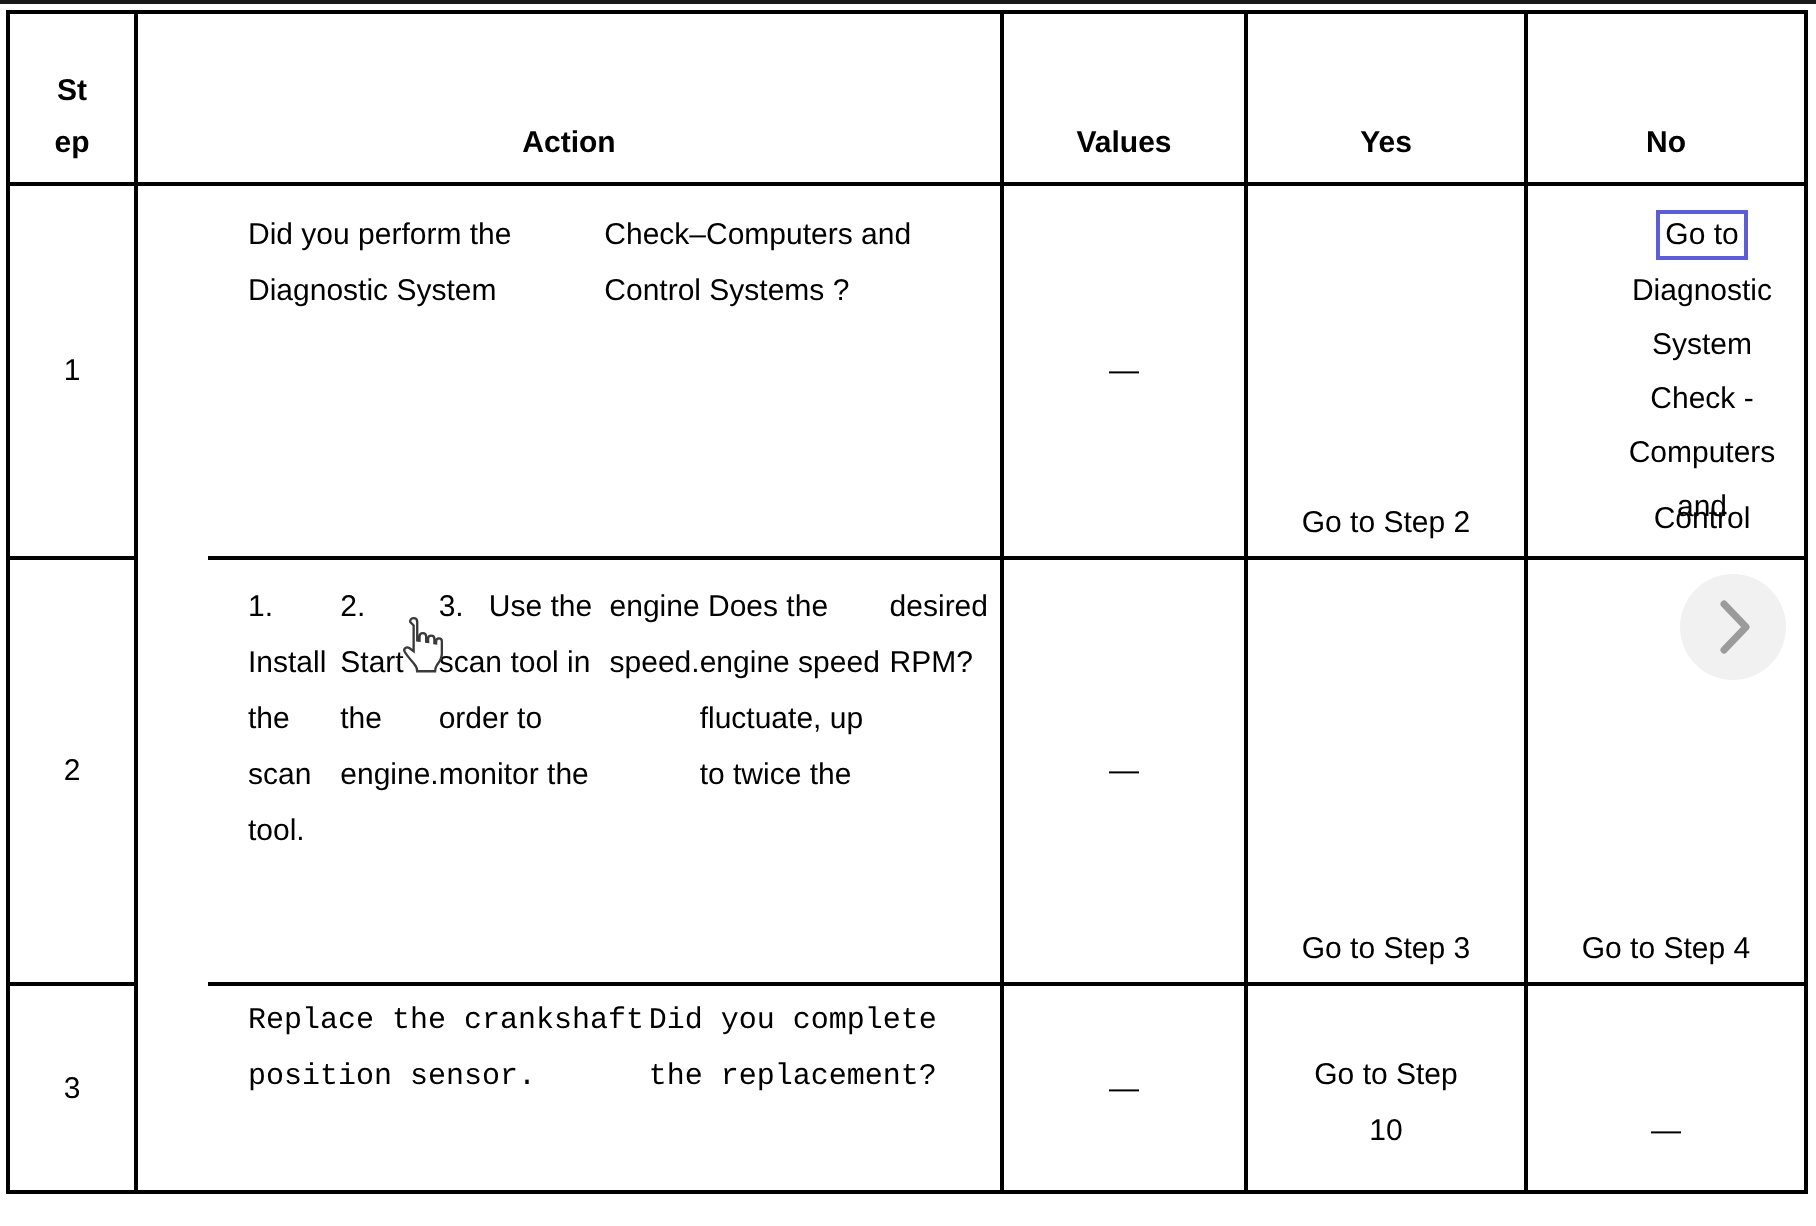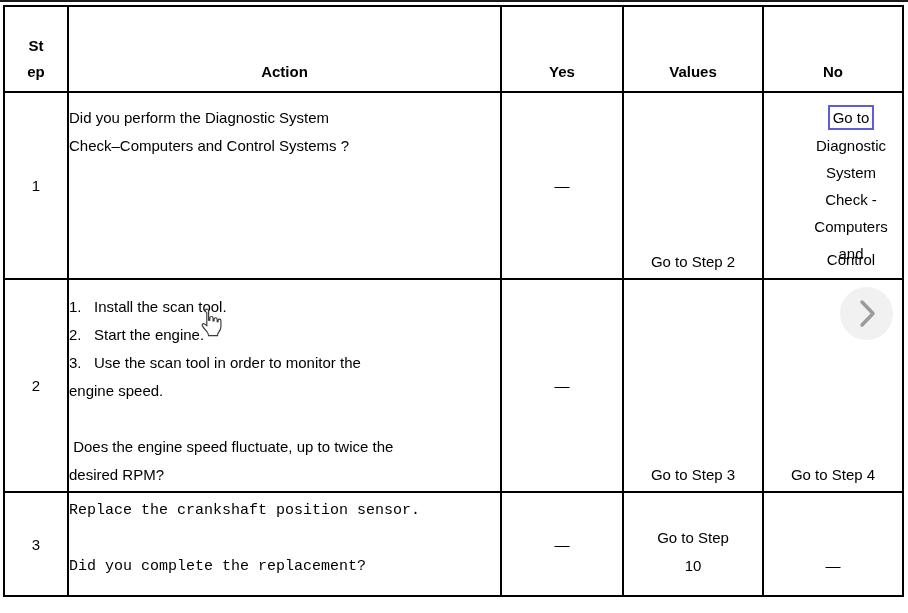--- a/index.html
+++ b/index.html
@@ -16,21 +16,21 @@
     grid-template-rows:86px 187px 213px 102px;
     background:#fff;
   }
   .cell{box-sizing:border-box;border-right:2px solid #000;border-bottom:2px solid #000;display:flex;overflow:hidden;}
   .last-col{border-right:none;}
   .last-row{border-bottom:none;}
   .hd{align-items:flex-end;justify-content:center;font-weight:bold;text-align:center;padding-bottom:6px;}
   .hl{line-height:26px;}
   .mid{align-items:center;justify-content:center;}
   .bot{align-items:flex-end;justify-content:center;padding-bottom:2px;text-align:center;}
-  .act{flex-direction:column;align-items:flex-start;padding-left:0;padding-right:6px;}
+  .act{flex-direction:row;align-items:flex-start;padding-left:20px;padding-right:6px;margin-left:35px;}
   .pt11{padding-top:11px;} .pt10{padding-top:10px;justify-content:center;} .pt4{padding-top:4px;font-family:Liberation Mono, monospace;}
   .ln{line-height:28px;min-height:28px;white-space:pre-wrap;}
   .no1{flex-direction:column;align-items:center;padding-top:12px;text-align:center;padding-left:36px;}
   .nl{line-height:27px;min-height:27px;white-space:pre-wrap;}
   .golink{display:inline-block;border:2px solid #5d5dd5;line-height:21px;padding:0 3px;margin-bottom:2px;}
   .yes3{flex-direction:column;align-items:center;justify-content:center;padding-top:16px;text-align:right;}
   .pb15{padding-bottom:15px;}
   .next-btn{
     position:absolute;left:840px;top:287px;width:53px;height:53px;border-radius:50%;
     background:#f1f1f1;border:none;display:flex;align-items:center;justify-content:center;
@@ -49,24 +49,24 @@
     <div class="cell hd">
       <div>
         <div class="hl">St</div>
         <div class="hl">ep</div>
       </div>
     </div>
     <div class="cell hd">
       <span class="hl">Action</span>
     </div>
     <div class="cell hd">
-      <span class="hl">Yes</span>
+      <span class="hl">Values</span>
     </div>
     <div class="cell hd">
-      <span class="hl">Values</span>
+      <span class="hl">Yes</span>
     </div>
     <div class="cell hd last-col">
       <span class="hl">No</span>
     </div>
 
     <div class="cell mid">
       <span>1</span>
     </div>
     <div class="cell act pt11">
       <div class="ln">Did you perform the Diagnostic System</div>

